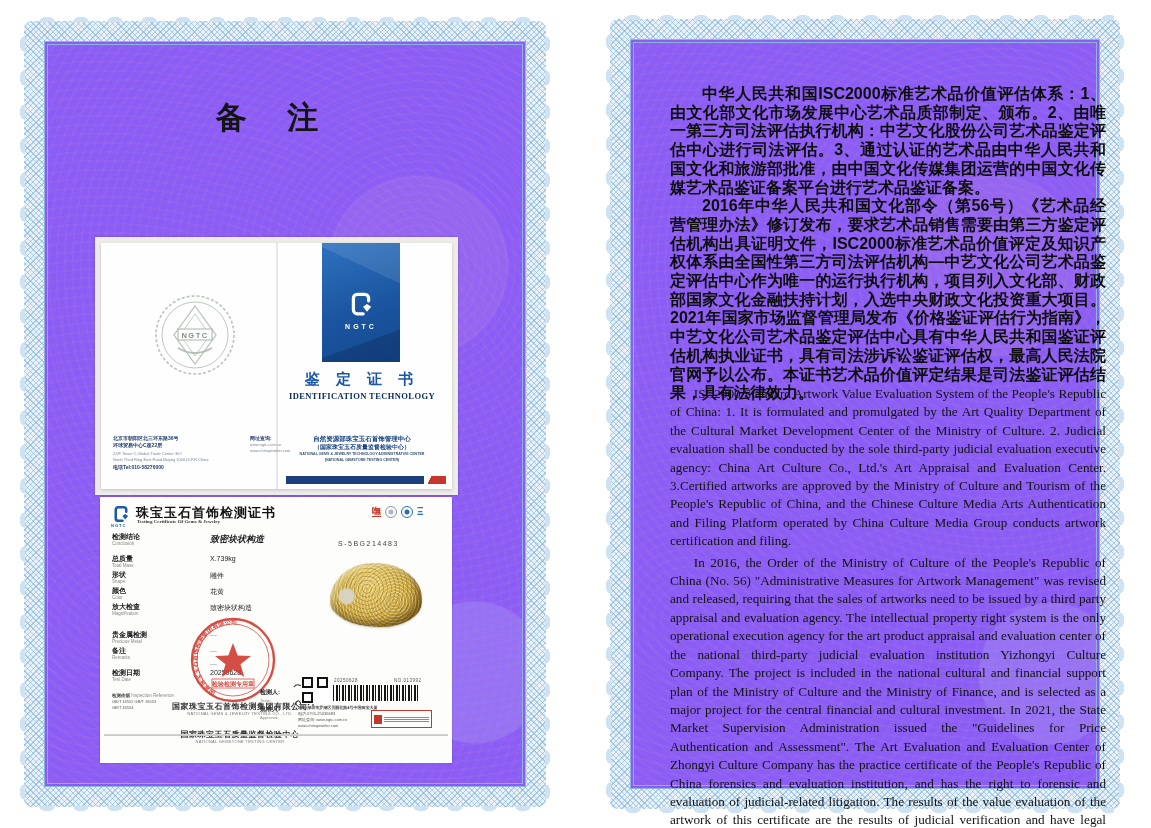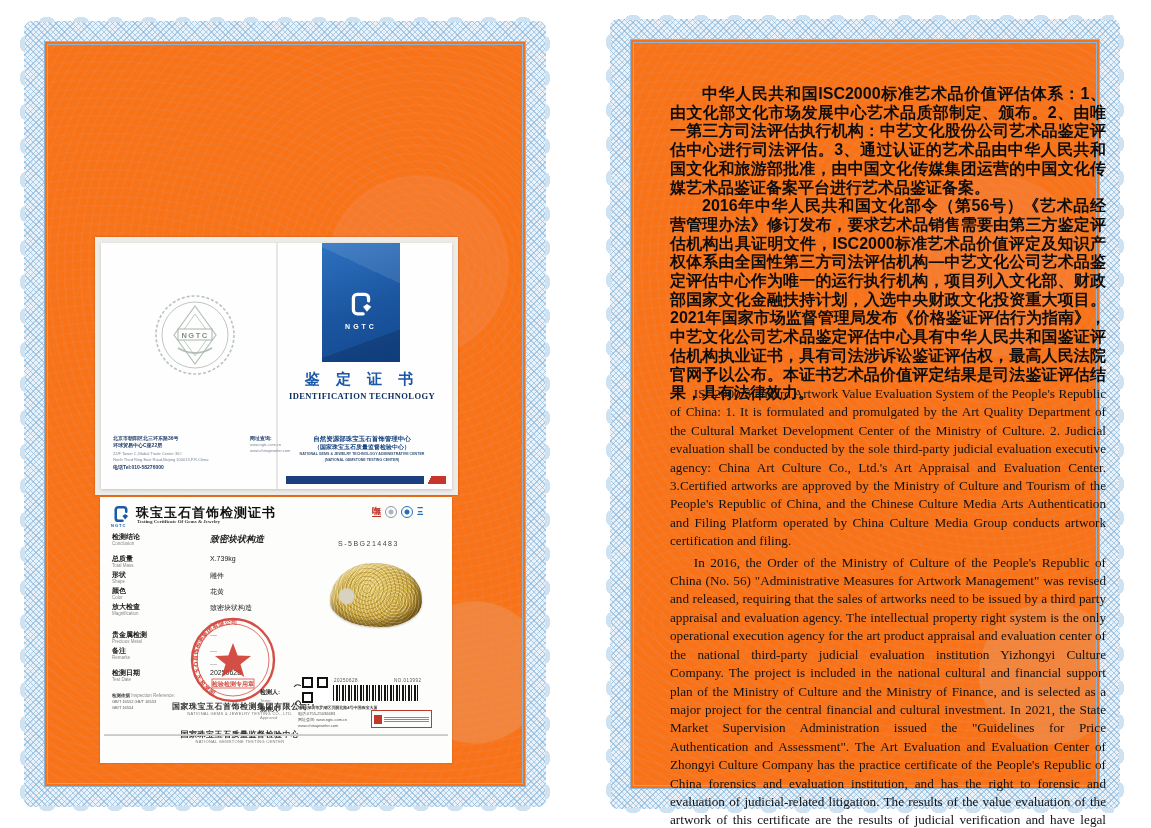--- a/index.html
+++ b/index.html
@@ -10,21 +10,21 @@
   .band{position:absolute;inset:0;background-color:#e9f2fa;
     background-image:
       repeating-linear-gradient(45deg, rgba(122,173,214,.55) 0 1px, transparent 1px 4px),
       repeating-linear-gradient(-45deg, rgba(122,173,214,.55) 0 1px, transparent 1px 4px);
     border-radius:8px;}
   .sc{position:absolute;pointer-events:none;}
   .sc.t{left:6px;right:6px;top:-7px;height:8px;background:radial-gradient(12px 8px at 50% 100%, #cfe2f1 64%, rgba(255,255,255,0) 66%);background-size:34px 8px;background-repeat:repeat-x;}
   .sc.b{left:6px;right:6px;bottom:-7px;height:8px;background:radial-gradient(12px 8px at 50% 0%, #cfe2f1 64%, rgba(255,255,255,0) 66%);background-size:34px 8px;background-repeat:repeat-x;}
   .sc.l{top:6px;bottom:6px;left:-7px;width:8px;background:radial-gradient(8px 12px at 100% 50%, #cfe2f1 64%, rgba(255,255,255,0) 66%);background-size:8px 34px;background-repeat:repeat-y;}
   .sc.r{top:6px;bottom:6px;right:-7px;width:8px;background:radial-gradient(8px 12px at 0% 50%, #cfe2f1 64%, rgba(255,255,255,0) 66%);background-size:8px 34px;background-repeat:repeat-y;}
-  .inner{position:absolute;inset:20px;background:#f97316;border:4px double #8ab6dc;}
+  .inner{position:absolute;inset:20px;background:#8b5cf6;border:4px double #8ab6dc;}
   .inner::before{content:"";position:absolute;inset:0;opacity:.55;pointer-events:none;background-image:
      repeating-radial-gradient(circle at 78% 30%, rgba(226,160,185,.14) 0 2px, transparent 2px 8px),
      repeating-radial-gradient(circle at 12% 78%, rgba(226,160,185,.12) 0 2px, transparent 2px 9px),
      repeating-radial-gradient(circle at 35% 38%, rgba(150,170,200,.10) 0 2px, transparent 2px 10px),
      radial-gradient(circle at 78% 30%, rgba(235,190,205,.18) 0 90px, transparent 92px),
      radial-gradient(circle at 90% 85%, rgba(210,225,240,.30) 0 70px, transparent 72px);}
   
   .title-cn{font-size:31px;font-weight:700;color:#141414;letter-spacing:16px;text-align:center;width:100%;}
   .title-en{font-size:19px;font-weight:700;color:#1a1a1a;text-align:center;width:100%;letter-spacing:.3px;}
   .photo{position:absolute;background:#edece8;box-shadow:0 0 2px rgba(0,0,0,.25);}
@@ -86,20 +86,21 @@
 
 <div class="page" style="left:24px;top:21px;width:522px;height:786px;">
   <div class="band">
     <div class="sc t"></div>
     <div class="sc b"></div>
     <div class="sc l"></div>
     <div class="sc r"></div>
   </div>
   <div class="inner">
 
+    <div class="abs title-cn" style="top:52px;left:-10px;">备 注</div>
 
     <div class="photo" style="left:47px;top:192px;width:363px;height:258px;">
       <div class="booklet">
         <div class="divider"></div>
 
         <svg class="abs" style="left:53px;top:51px;" width="82" height="82" viewBox="0 0 82 82">
           <circle cx="41" cy="41" r="39" fill="none" stroke="#a7b5aa" stroke-width="1.6" stroke-dasharray="3 2" opacity=".8"></circle>
           <circle cx="41" cy="41" r="33" fill="none" stroke="#aeb9ae" stroke-width="1" opacity=".8"></circle>
           <path d="M41 12 L62 41 L41 70 L20 41 Z" fill="none" stroke="#a7b5aa" stroke-width="1.2" opacity=".85"></path>
           <path d="M41 20 L56 41 L41 62 L26 41 Z" fill="none" stroke="#b4bfb4" stroke-width="1" opacity=".8"></path>

